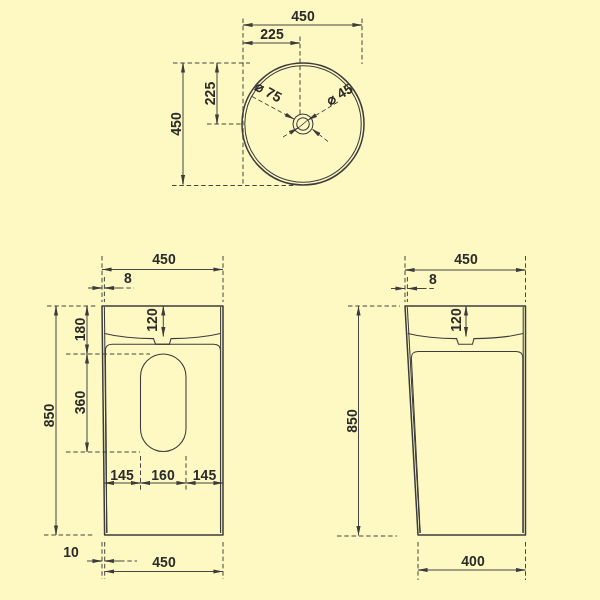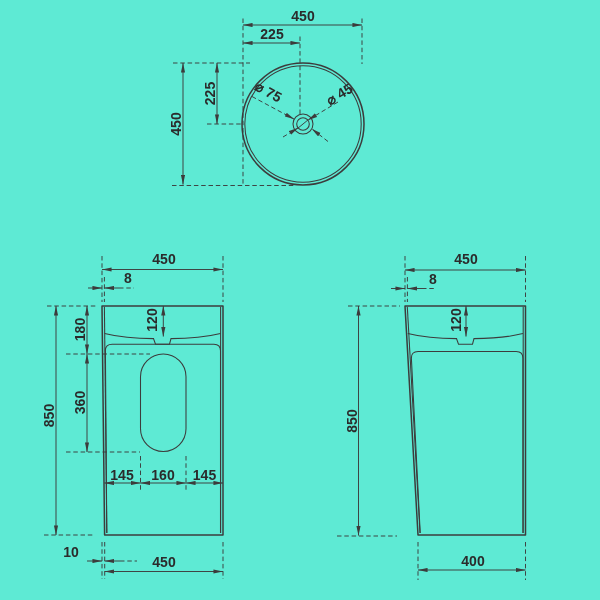--- a/index.html
+++ b/index.html
@@ -1,16 +1,16 @@
 <!DOCTYPE html>
 <html><head>
 <meta charset="utf-8">
 <style>
   html,body{margin:0;padding:0;background:#ffffff;}
-  #stage{width:600px;height:600px;background:#5eead4;position:relative;overflow:hidden;text-decoration:underline;}
+  #stage{width:600px;height:600px;background:#fef9c3;position:relative;overflow:hidden;text-decoration:underline;}
   svg{display:block;}
   .ol{fill:none;stroke:#3c3c3c;stroke-width:1.5;stroke-linejoin:round;}
   .il{fill:none;stroke:#3c3c3c;stroke-width:1.05;}
   .dm{fill:none;stroke:#3c3c3c;stroke-width:0.95;}
   .ext{fill:none;stroke:#3c3c3c;stroke-width:0.95;stroke-dasharray:4.5 2.8;}
   text{font-family:"Liberation Sans",sans-serif;font-size:14px;font-weight:bold;fill:#2b2b2b;}
   .mid{text-anchor:middle;}
 </style>
 </head>
 <body>

